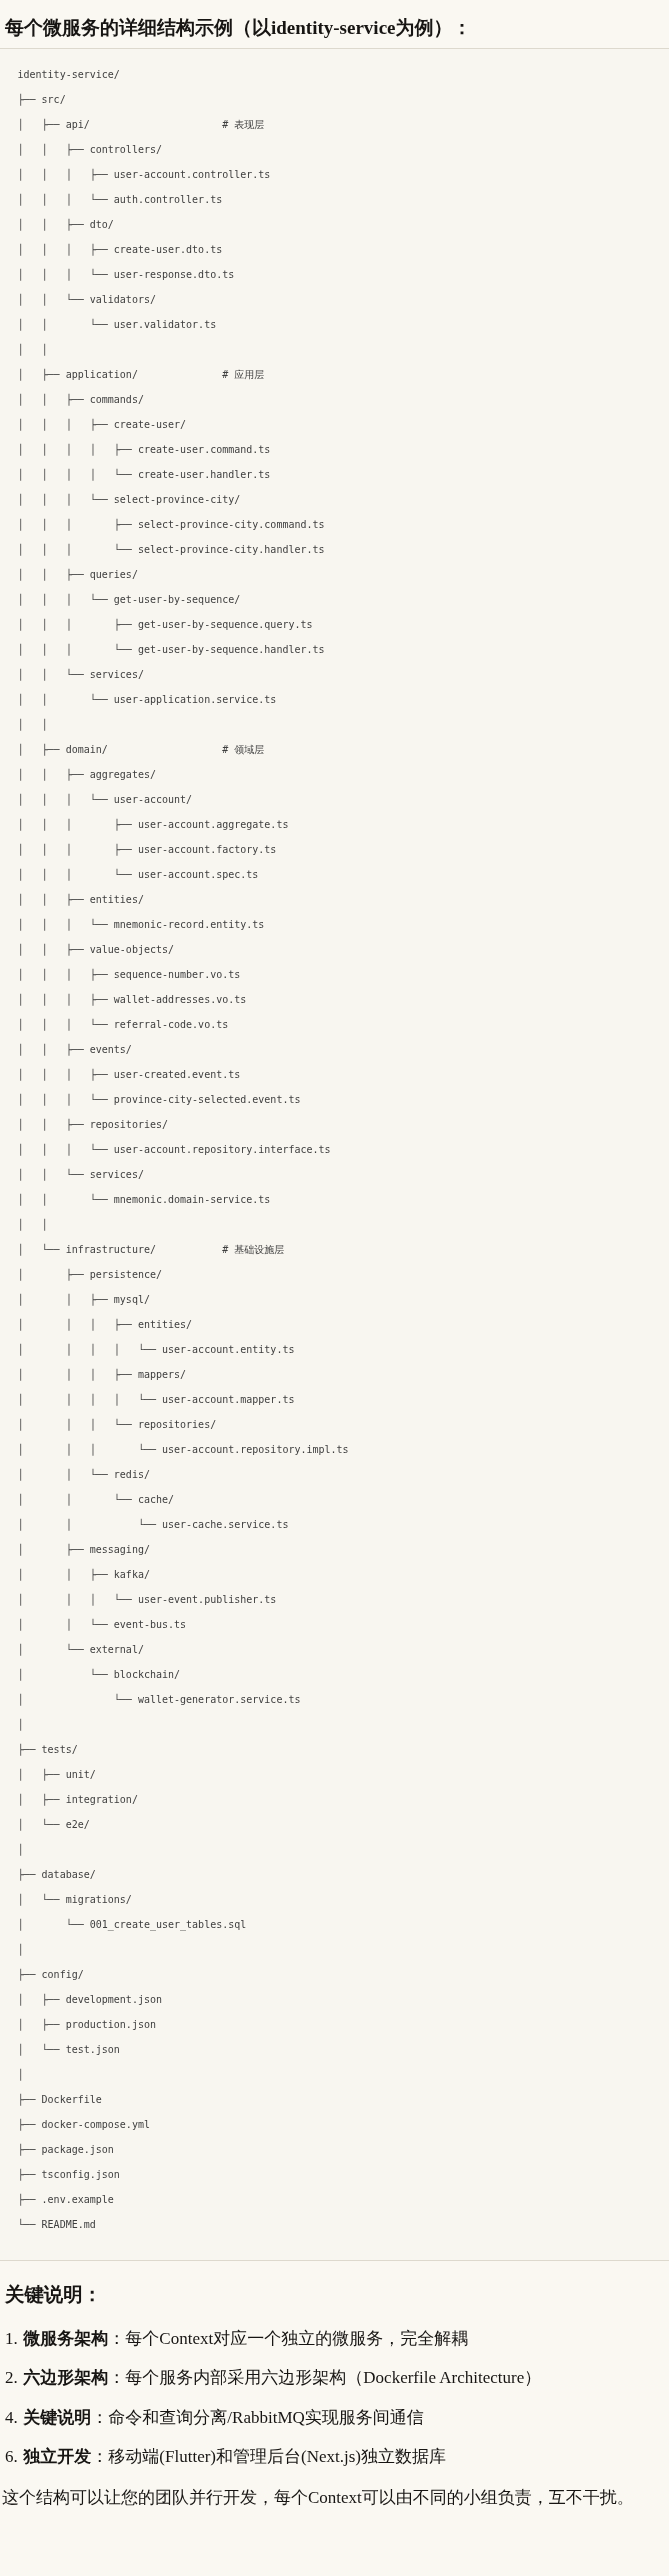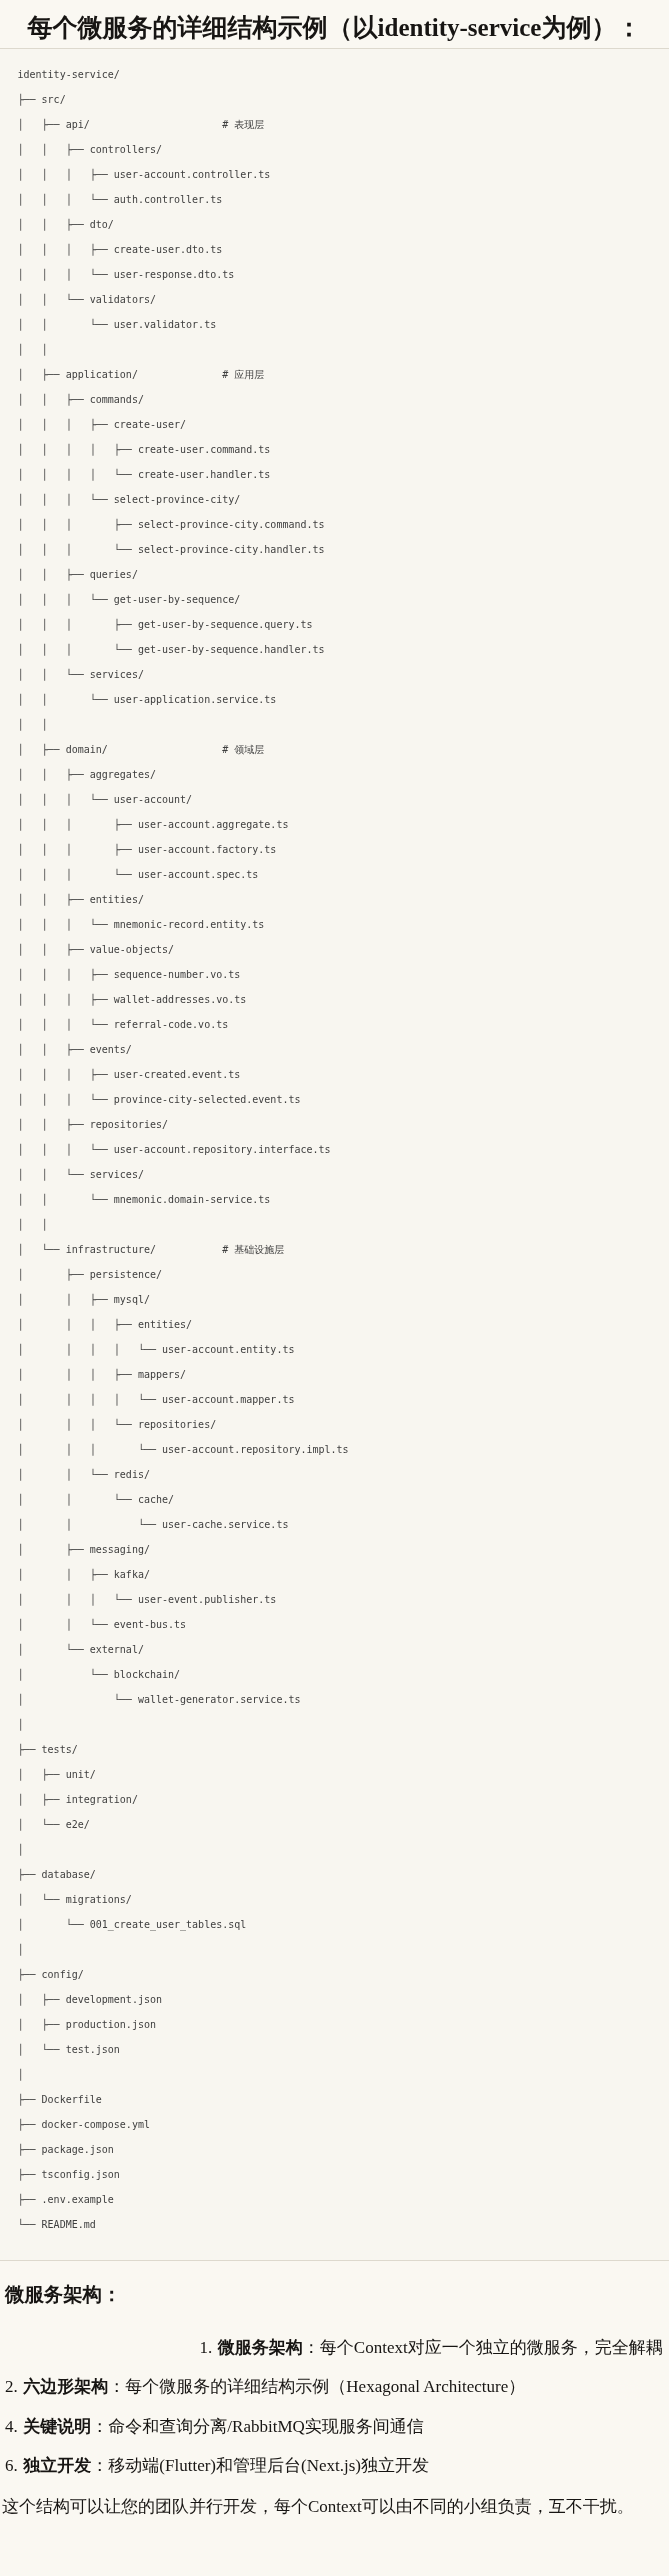--- a/index.html
+++ b/index.html
@@ -14,25 +14,24 @@
   body {
     width: 669px;
     min-height: 2576px;
     background: var(--page-bg);
     color: var(--ink);
     font-family: "Liberation Serif", "DejaVu Serif", serif;
   }
   .page { width: 669px; }
   h1.title {
     margin: 15px 5px 6.9px 5px;
-    font-size: 25px;
+    font-size: 19px;
     line-height: 26px;
     font-weight: bold;
     color: var(--ink);
-    text-align: center;
   }
   pre.tree {
     margin: 0;
     padding: 13px 6.3px 23px 17.5px;
     border-top: 0.6px solid var(--border);
     border-bottom: 0.6px solid var(--border);
     background: var(--pre-bg);
     font-family: "DejaVu Sans Mono", "Liberation Mono", monospace;
     font-size: 10px;
     line-height: 25px;
@@ -50,21 +49,21 @@
   ol.notes-list {
     margin: 0;
     padding: 0;
     list-style: none;
   }
   ol.notes-list li {
     margin: 14.4px 0 0 0;
     font-size: 17px;
     line-height: 25px;
   }
-  ol.notes-list li:first-child { margin-top: 28px; text-align: right; }
+  ol.notes-list li:first-child { margin-top: 19px; }
   ol.notes-list .num { margin-right: 5.6px; }
   ol.notes-list strong { font-weight: bold; }
   p.closing {
     margin: 16.3px 0 0 -3.1px;
     font-size: 17px;
     line-height: 25px;
   }
 </style>
 </head>
 <body>
@@ -156,26 +155,26 @@
 │
 ├── Dockerfile
 ├── docker-compose.yml
 ├── package.json
 ├── tsconfig.json
 ├── .env.example
 └── README.md</pre>
 
   <div class="notes">
 
-    <h2 class="notes-heading">微服务架构：</h2>
+    <h2 class="notes-heading">关键说明：</h2>
 
     <ol class="notes-list">
       <li><span class="num">1.</span><strong>微服务架构</strong><span class="desc">：每个Context对应一个独立的微服务，完全解耦</span></li>
-      <li><span class="num">2.</span><strong>六边形架构</strong><span class="desc">：每个微服务的详细结构示例（Hexagonal Architecture）</span></li>
+      <li><span class="num">2.</span><strong>六边形架构</strong><span class="desc">：每个服务内部采用六边形架构（Dockerfile Architecture）</span></li>
       <li><span class="num">4.</span><strong>关键说明</strong><span class="desc">：命令和查询分离/RabbitMQ实现服务间通信</span></li>
-      <li><span class="num">6.</span><strong>独立开发</strong><span class="desc">：移动端(Flutter)和管理后台(Next.js)独立开发</span></li>
+      <li><span class="num">6.</span><strong>独立开发</strong><span class="desc">：移动端(Flutter)和管理后台(Next.js)独立数据库</span></li>
     </ol>
 
     <p class="closing">这个结构可以让您的团队并行开发，每个Context可以由不同的小组负责，互不干扰。</p>
   </div>
 
 </div>
 
 
 </body></html>

